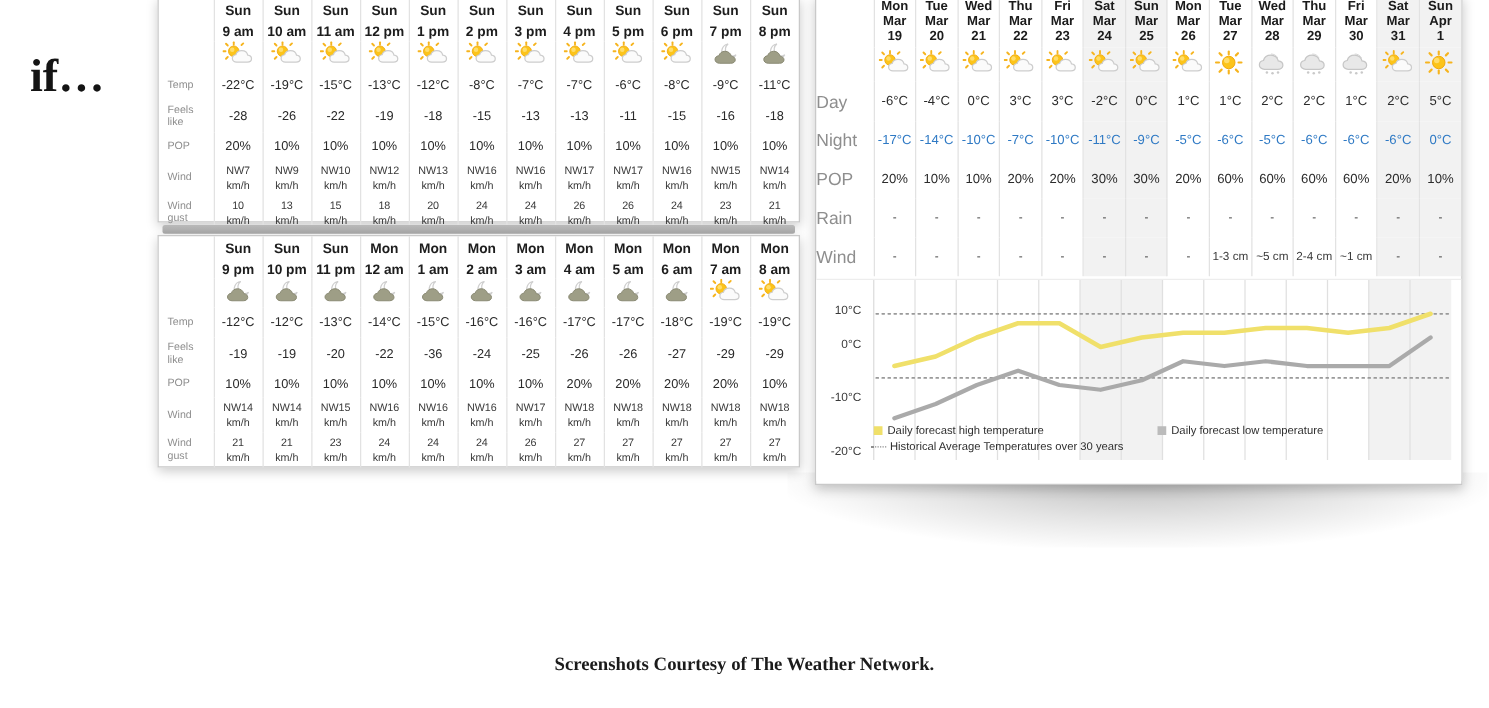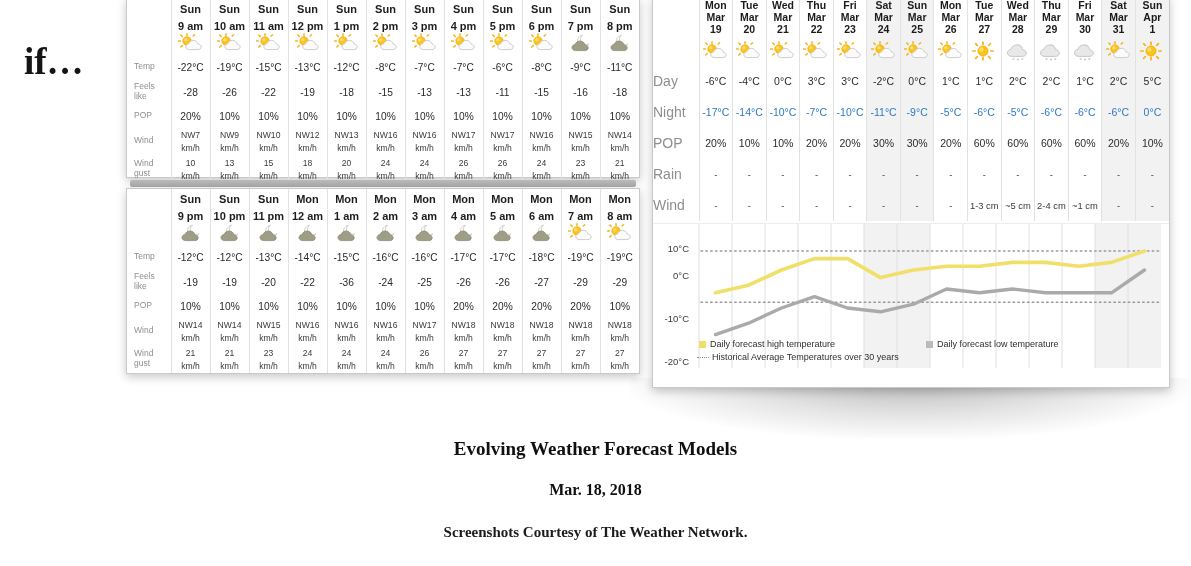--- a/index.html
+++ b/index.html
@@ -930,17 +930,15 @@
       </div>
       <div class="legend" style="left:44px; top:128px;">
         <span class="lgdots"></span><span>Historical Average Temperatures over 30 years</span>
       </div>
       <div class="legend" style="left:273px; top:115px;">
         <span class="lgswatch" style="background:#bbbbbb;"></span><span>Daily forecast low temperature</span>
       </div>
     </div>
   </div>
 
-  <div class="cap-title" style="top:438px;">Evolving Weather Forecast Models</div>
-  <div class="cap-date" style="top:481px;">Mar. 18, 2018</div>
   <div class="cap-credit" style="top:524px;">Screenshots Courtesy of The Weather Network.</div>
 
 </div>
 
 </body></html>

